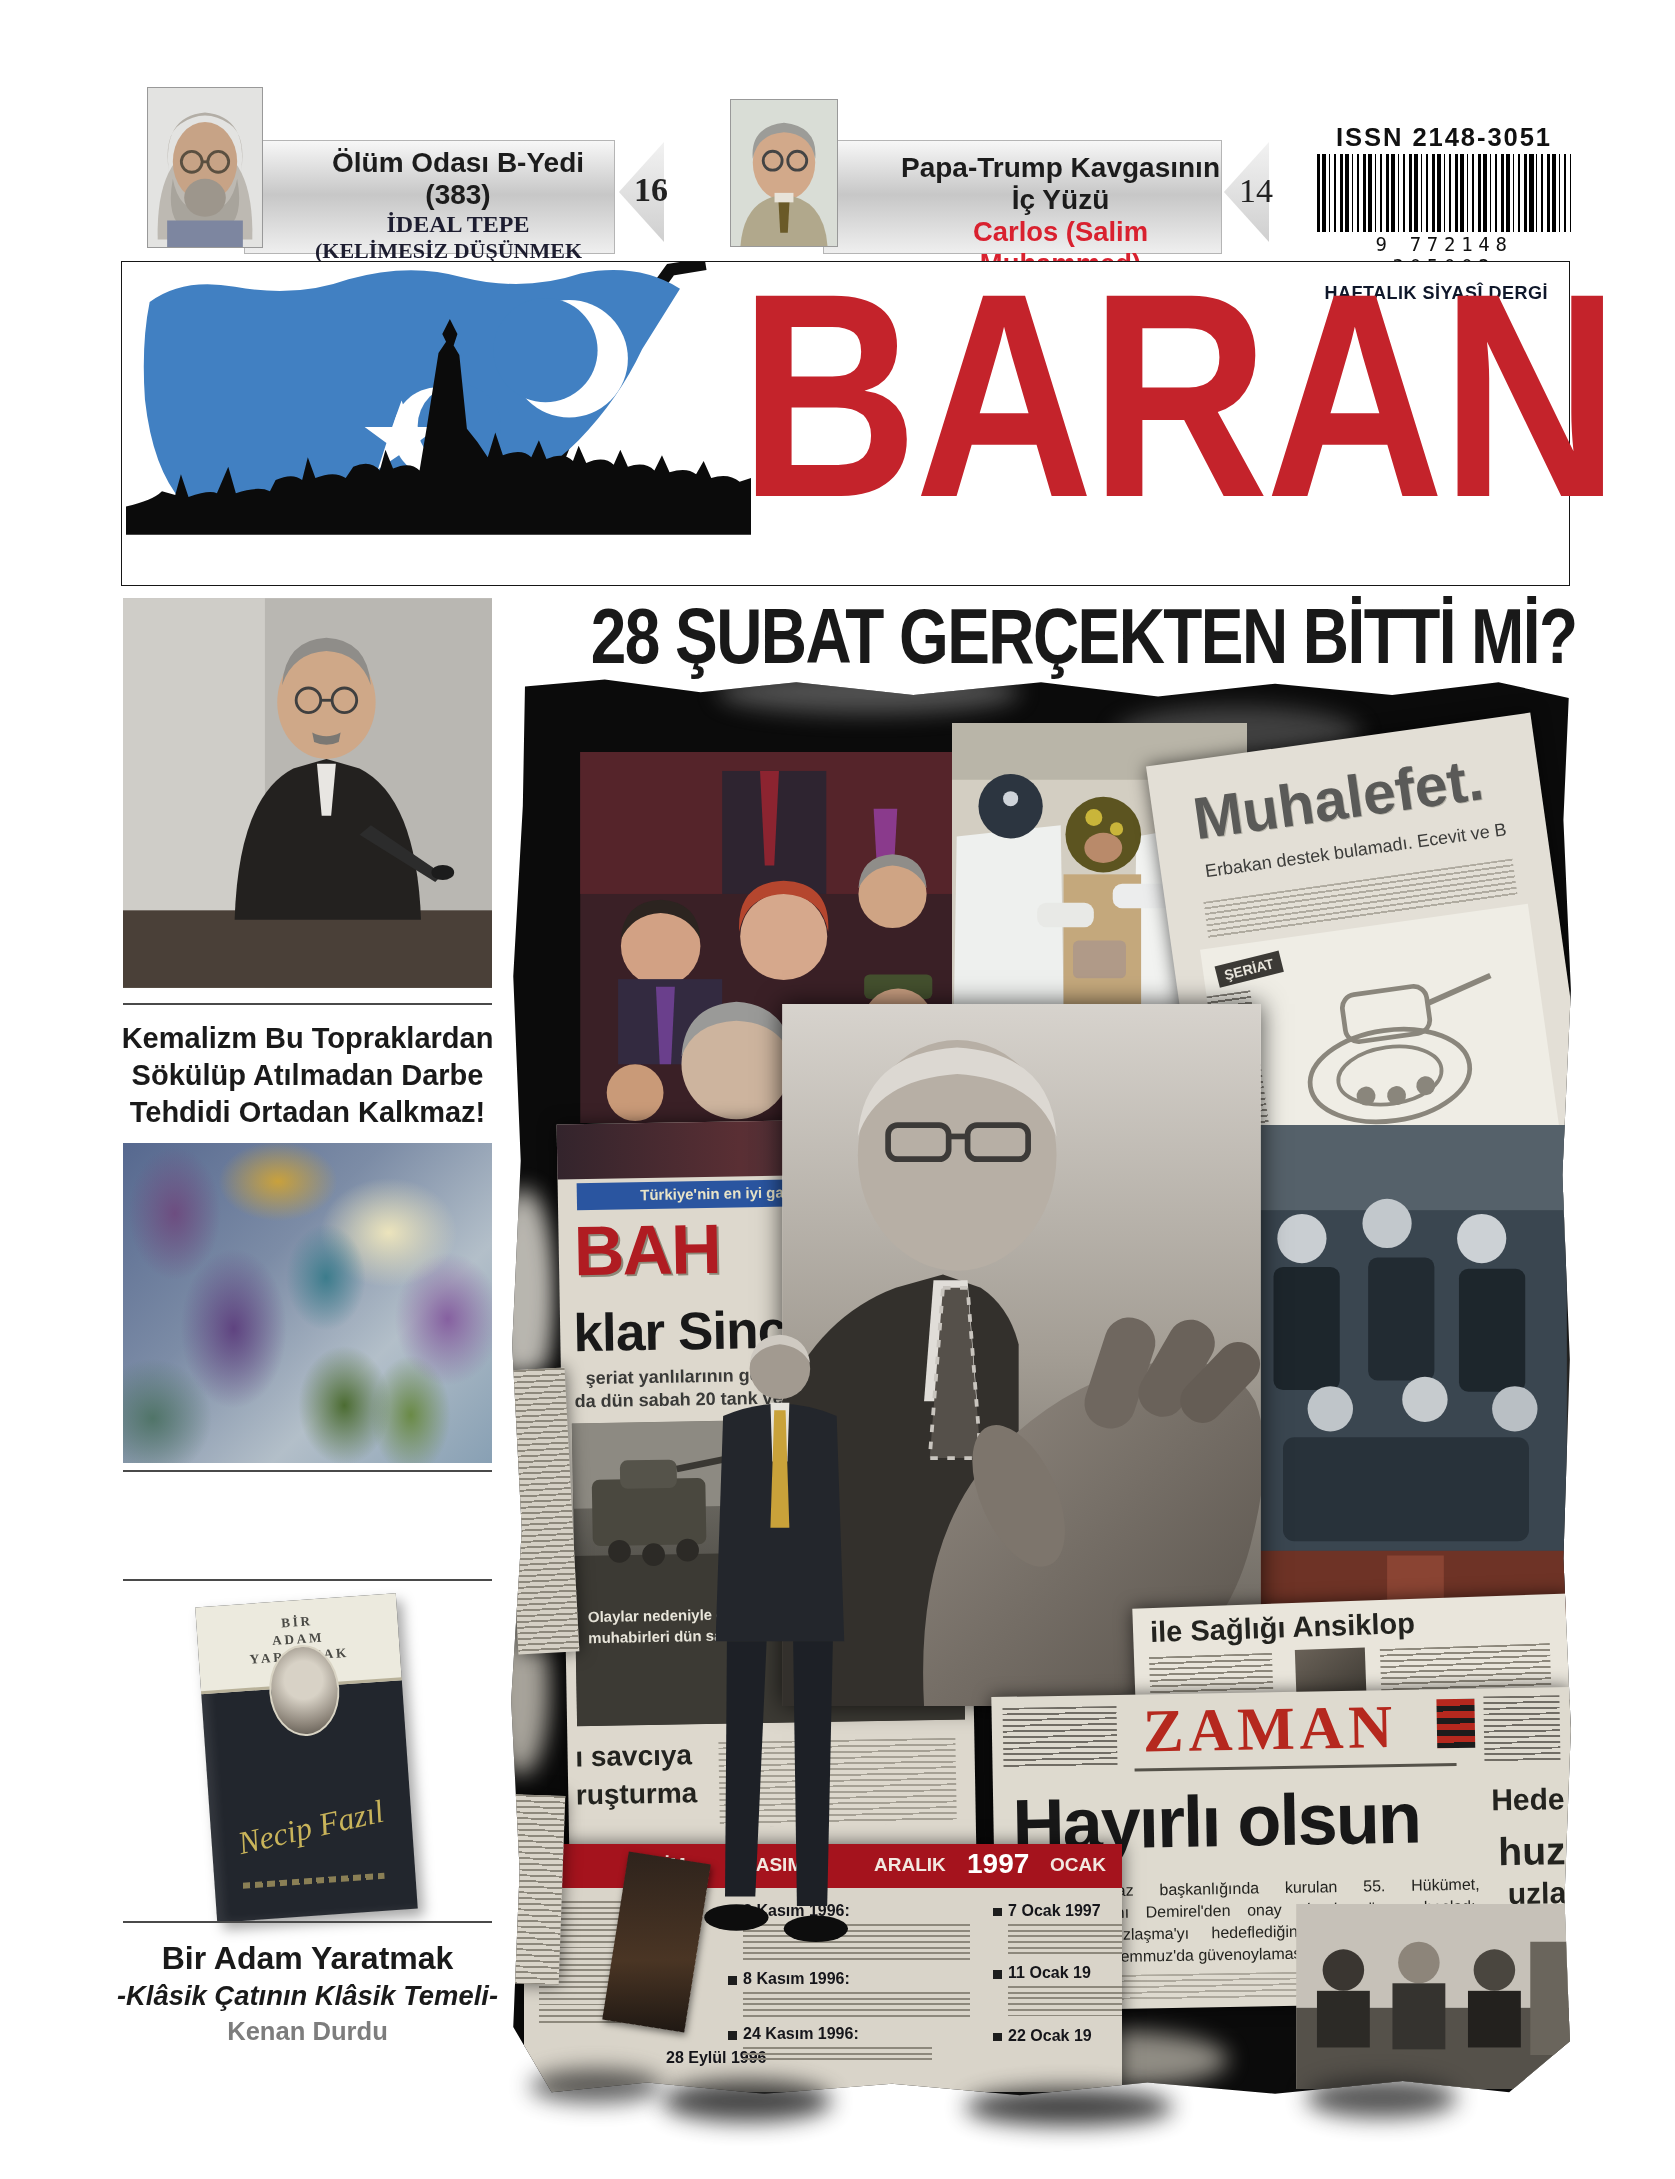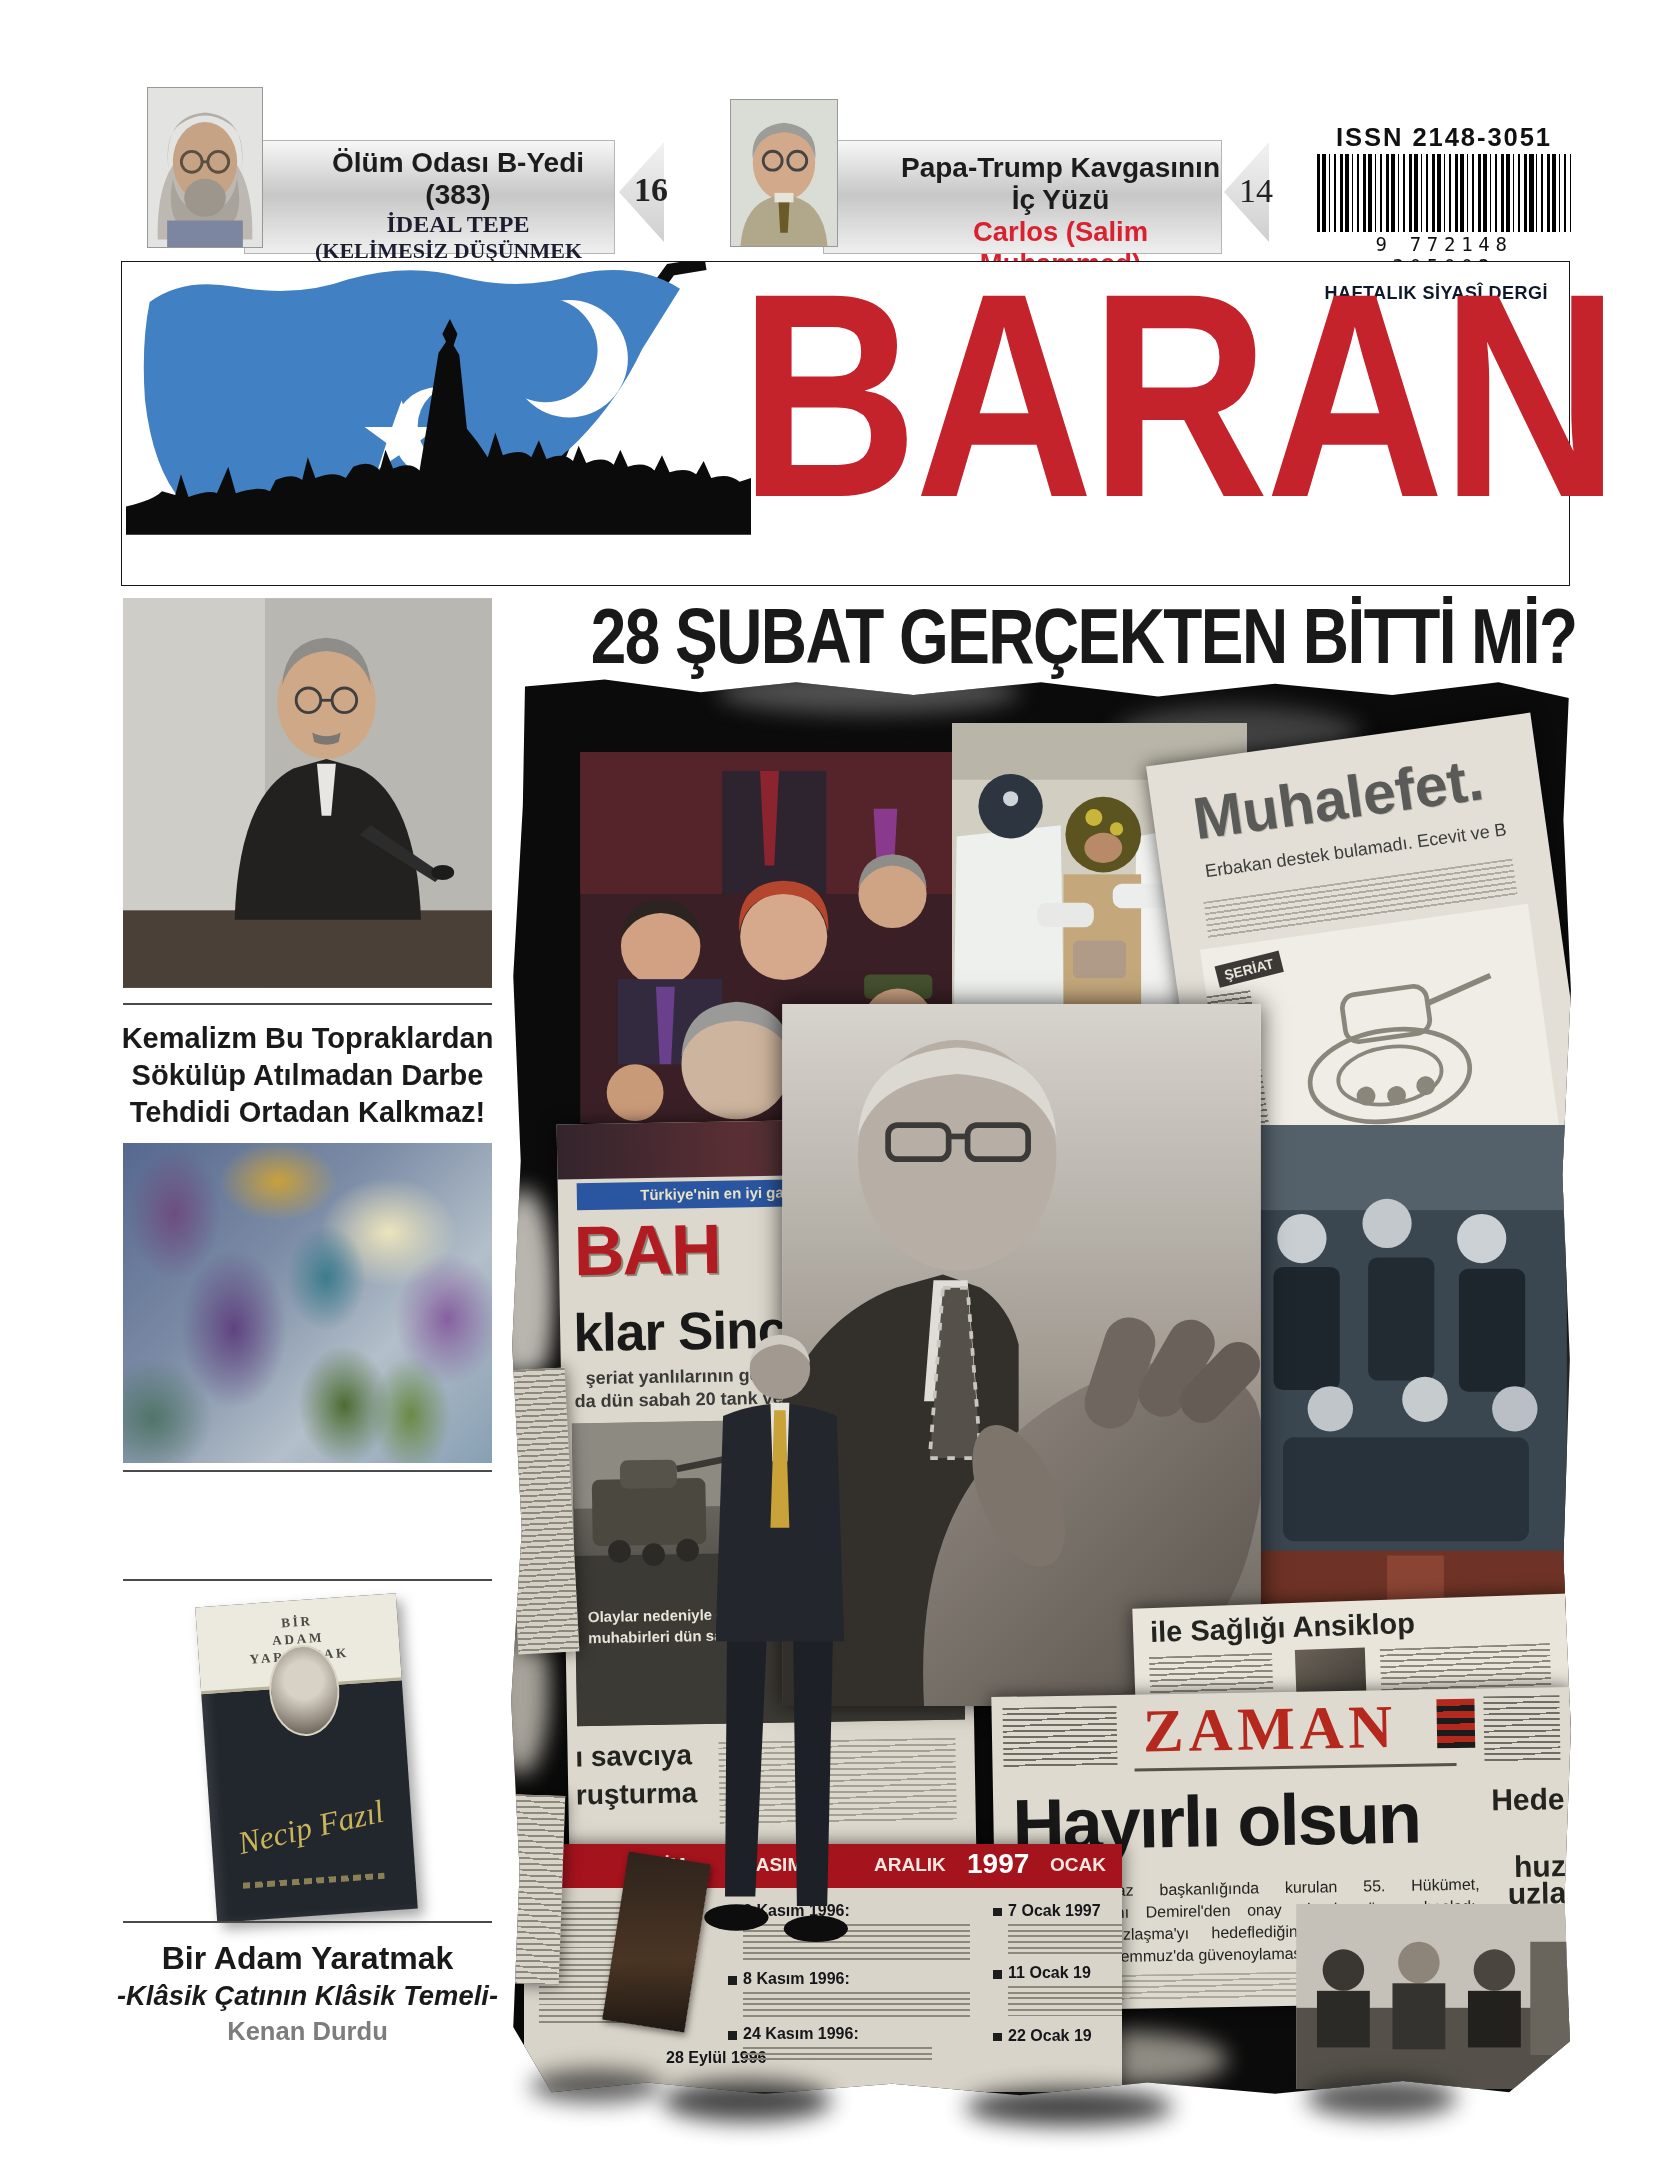--- a/index.html
+++ b/index.html
@@ -374,21 +374,21 @@
   </div>
 
   <div class="clip" style="left:485px;top:1014px;width:579px;height:314px;transform:rotate(-1deg);background:#dedacf;">
     <div class="tld" style="position:absolute;left:11.4px;top:11.4px;width:114px;height:61px;opacity:.8;"></div>
     <div class="zl" style="position:absolute;left:151px;top:1.9px;font-size:61px;">ZAMAN</div>
     <div class="abs" style="left:445px;top:9.5px;width:38px;height:49px;background:repeating-linear-gradient(180deg,#b5281e 0 6.6px,#1c1c1c 6.6px 12.3px);"></div>
     <div class="tld" style="position:absolute;left:492px;top:7.6px;width:76px;height:66px;opacity:.8;"></div>
     <div class="abs" style="left:142px;top:74px;width:322px;height:2.8px;background:#55524a;"></div>
     <div style="position:absolute;left:19px;top:87px;font-size:72px;font-weight:900;color:#181818;letter-spacing:-1.9px;">Hayırlı olsun</div>
     <div style="position:absolute;right:7.6px;top:95px;font-size:30px;font-weight:900;color:#23231f;">Hede</div>
-    <div style="position:absolute;right:7.6px;top:142px;font-size:30px;font-weight:900;color:#23231f;margin-top:20px;">huz</div>
+    <div style="position:absolute;right:7.6px;top:142px;font-size:39px;font-weight:900;color:#23231f;">huz</div>
     <div style="position:absolute;right:7.6px;top:189px;font-size:30px;font-weight:900;color:#23231f;">uzla</div>
     <div style="position:absolute;left:21px;top:185px;width:464px;font-size:16px;line-height:22px;color:#23231f;text-align:justify;">Mesut Yılmaz başkanlığında kurulan 55. Hükümet, Cumhurbaşkanı Demirel'den onay alarak göreve başladı. 'Toplumsal uzlaşma'yı hedeflediğini açıklayan koalisyon hükümeti, 12 Temmuz'da güvenoylamasına gidecek.</div>
     <div class="tl" style="position:absolute;left:21px;top:280px;width:464px;height:26.5px;opacity:.6;"></div>
   </div>
 
   <div class="clip" style="left:15px;top:1166px;width:598px;height:248px;background:#d9d4c9;">
     <div class="abs" style="left:0;top:0;width:100%;height:44px;background:#a5131d;">
       <span style="position:absolute;left:9.5px;top:10.4px;font-size:19px;font-weight:bold;color:#f2e8e0;">L</span>
       <span style="position:absolute;left:114px;top:10.4px;font-size:19px;font-weight:bold;color:#f2e8e0;">EKİM</span>
       <span style="position:absolute;left:218px;top:10.4px;font-size:19px;font-weight:bold;color:#f2e8e0;">KASIM</span>

